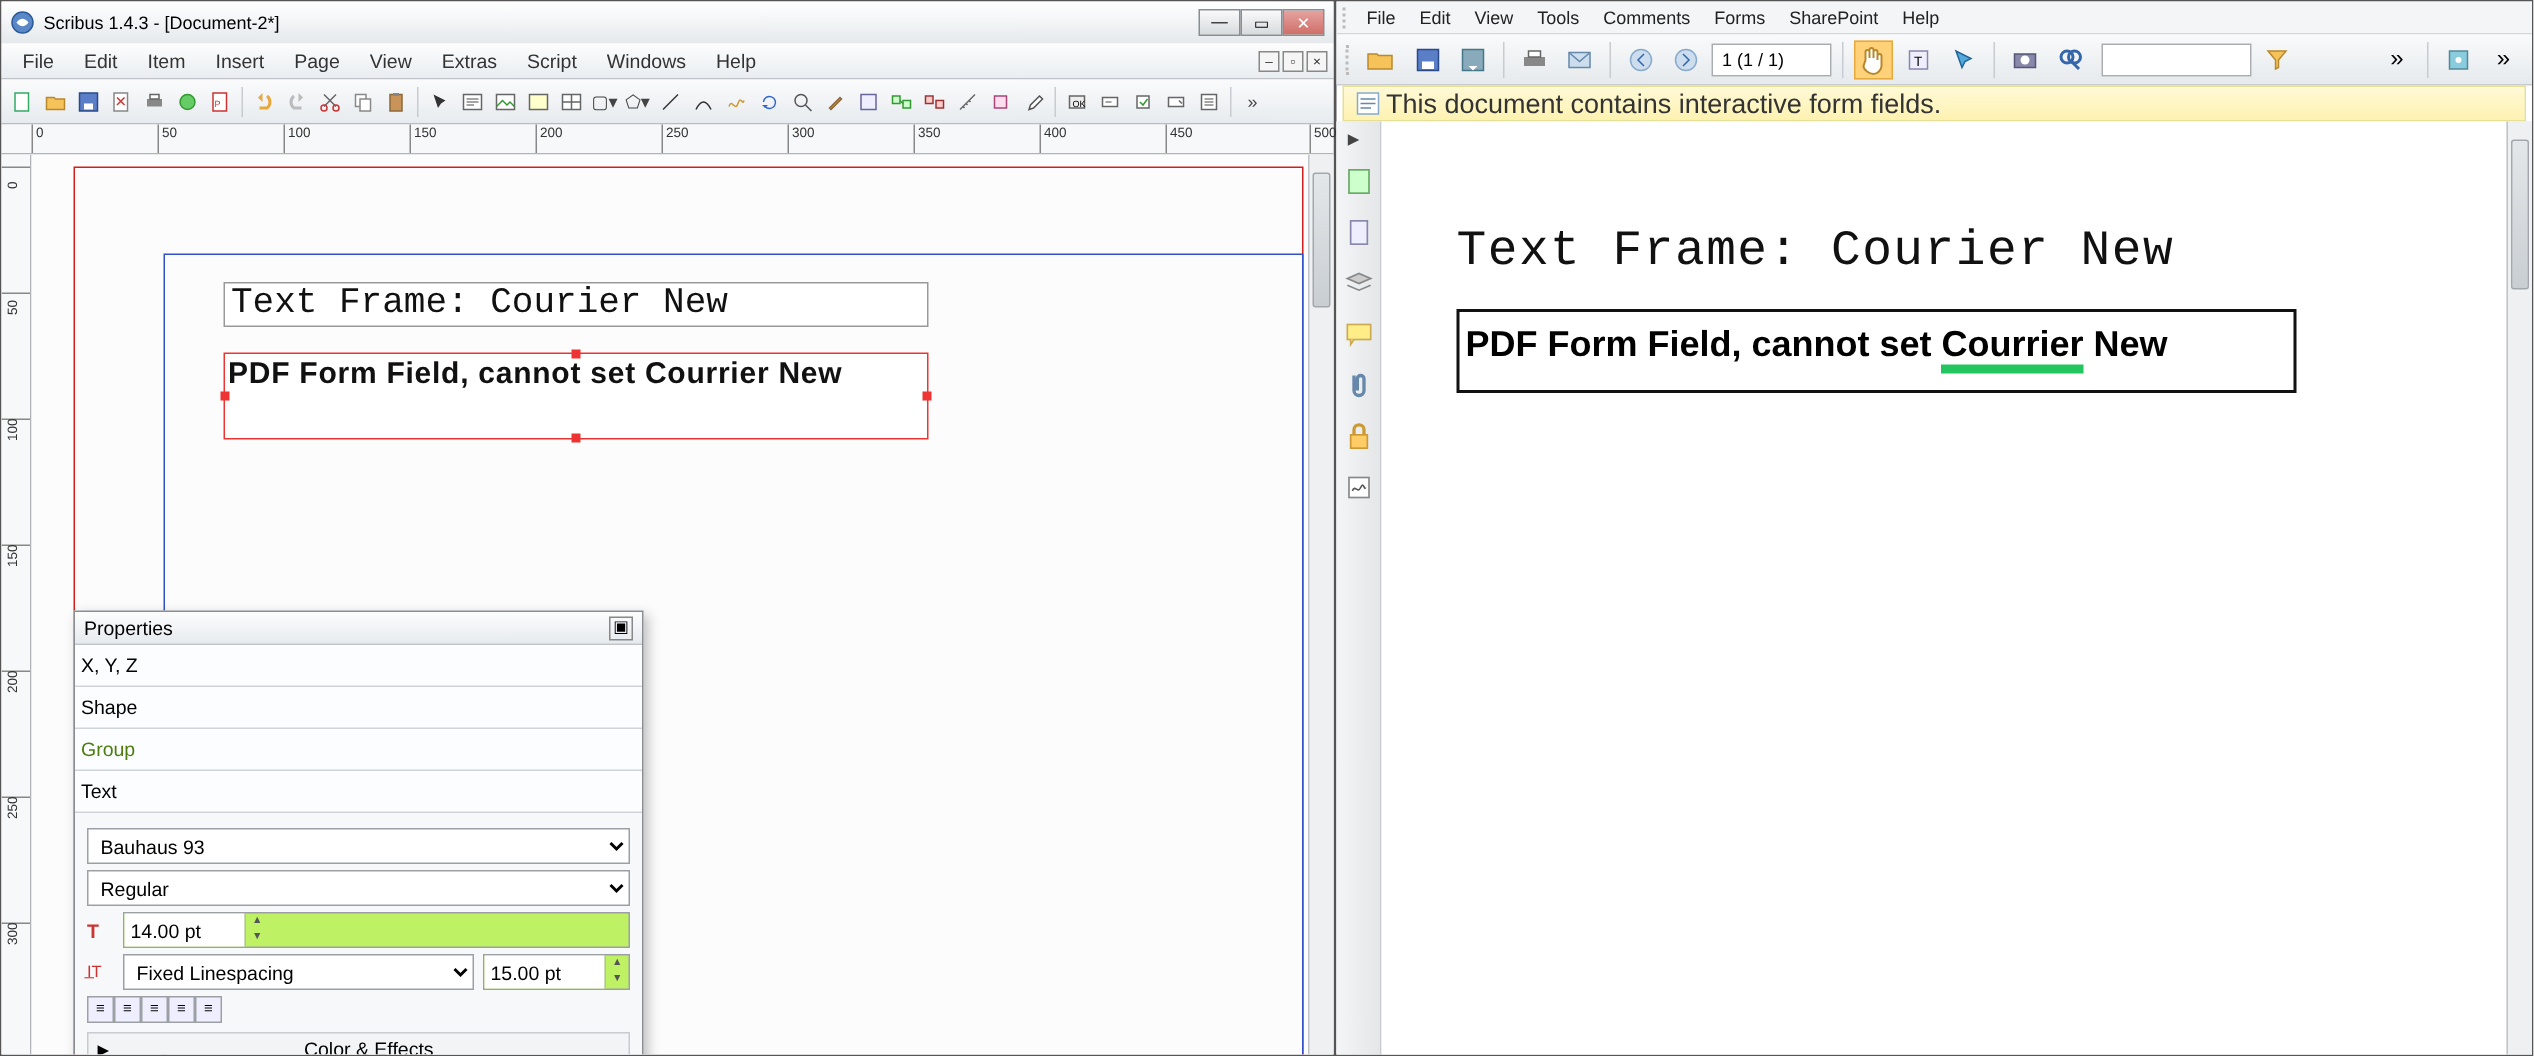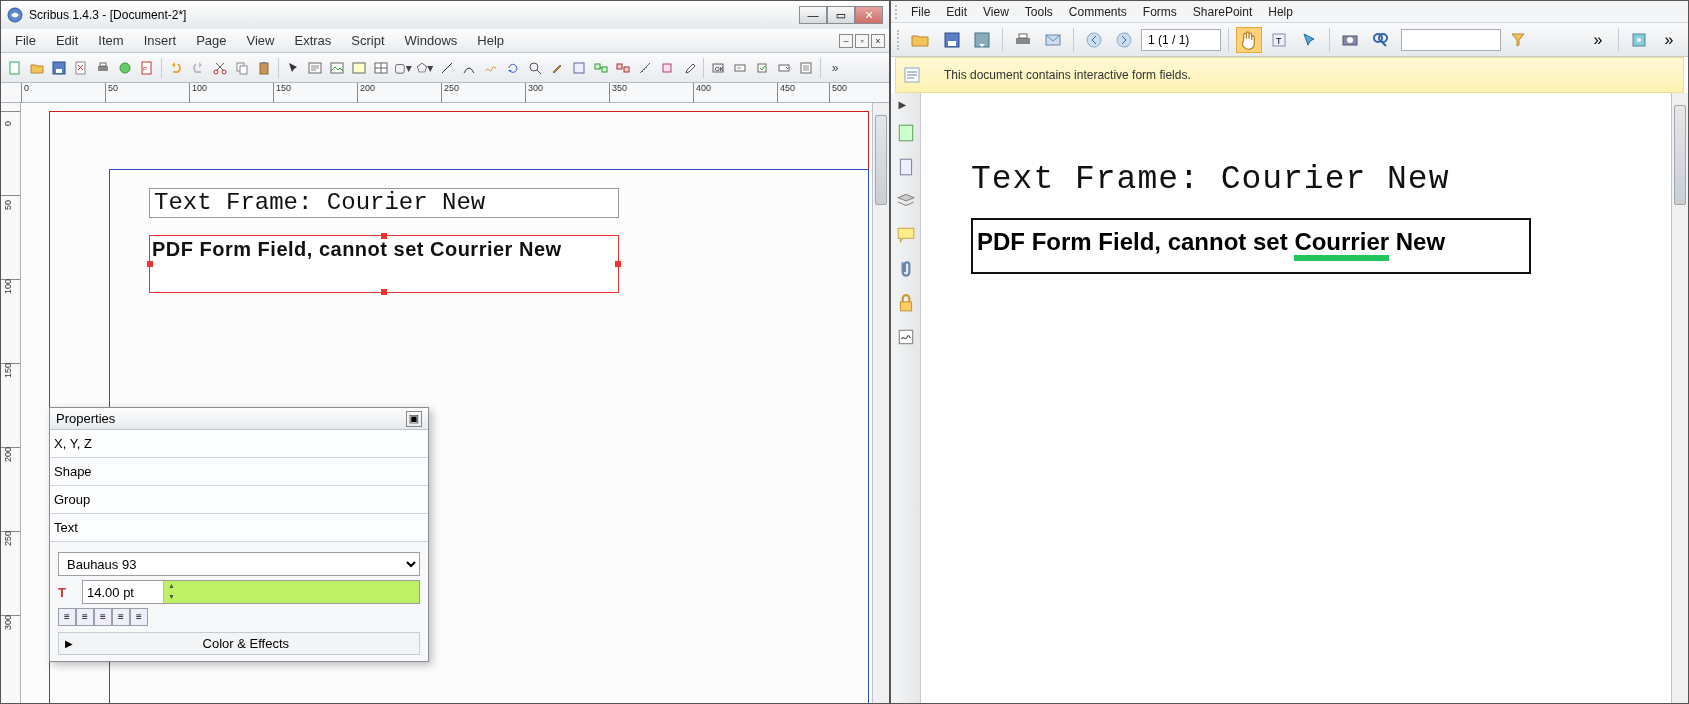--- a/index.html
+++ b/index.html
@@ -39,21 +39,21 @@
 .pdfformfield .h1{ left:-3px; top:50%; margin-top:-3px;}
 .pdfformfield .h2{ right:-3px; top:50%; margin-top:-3px;}
 .pdfformfield .h3{ left:50%; bottom:-3px; margin-left:-3px;}
 .pdfformfield .h4{ left:50%; top:-3px; margin-left:-3px;}
 
 
 .props { position:absolute; left:28px; top:304px; width:380px; background:#f7f8f9; border:1px solid #8a8e93; box-shadow: 3px 3px 8px rgba(0,0,0,.25); font-size:13px; }
 .props .ptitle { height:22px; background:linear-gradient(#fdfdfd,#e6eaee); border-bottom:1px solid #c0c4c8; display:flex; align-items:center; padding:0 6px;gap:36px; }
 .props .ptitle .pc { margin-left:auto; width:16px; height:16px; border:1px solid #888; text-align:center; line-height:13px; font-size:11px;}
 .props .accord { border-bottom:1px solid #d0d4d8; padding:6px 4px; background:#fcfdff; }
-.props .accord.disabled { color:#000000; }
+.props .accord.disabled { color:#4d7c0f; }
 .props select, .props input[type=text] { width:100%; height:24px; border:1px solid #9ca0a4; background:#fff; font-size:13px; padding:0 4px; }
 .props .row { display:flex; align-items:center; gap:6px; margin:4px 0; }
 .props .spin { display:flex; align-items:center; border:1px solid #9ca0a4; height:24px; background:#bef264; }
 .props .spin input{ border:none; height:22px; width:80px; font-size:13px; padding:0 4px;}
 .props .spin .updn{ width:16px; display:flex; flex-direction:column;}
 .props .spin .updn div{ height:11px; border-left:1px solid #bbb; text-align:center; font-size:7px; line-height:10px; color:#555;}
 .props .iconrow { display:flex; gap:0; margin-top:4px;}
 .props .iconrow div{ width:18px; height:18px; border:1px solid #9ca0a4; background:#eef; font-size:10px; text-align:center; line-height:16px;}
 .props .subhead { border:1px solid #c8ccd0; background:#f2f4f6; padding:3px 6px; display:flex; align-items:center; margin-top:6px;}
 .props .subhead .tri{ margin-right:6px; font-size:10px;}
@@ -70,21 +70,21 @@
 .foxit .menubar2 .drag{ width:4px; height:14px; border-left:2px dotted #bbb; margin-right:4px;}
 .foxit .ftoolbar { height:34px; background:linear-gradient(#f9fafb,#e6eaed); border-bottom:1px solid #c8cdd1; display:flex; align-items:center; padding:0 6px; gap:4px; }
 .foxit .ftbtn { width:26px; height:26px; display:flex; align-items:center; justify-content:center; border:1px solid transparent; }
 .foxit .ftbtn.big{ width:30px; height:30px;}
 .foxit .ftbtn svg{ width:18px; height:18px;}
 .foxit .ftsep{ width:1px; height:24px; background:#c8ccd0; margin:0 3px;}
 .foxit .pgfield{ height:22px; border:1px solid #a9adb1; background:#fff; font-size:12px; padding:0 6px; width:80px;}
 .foxit .findfield{ height:22px; border:1px solid #a9adb1; background:#fff; width:100px; margin-left:4px;}
 .foxit .handbtn{ width:26px; height:26px; background:#ffd27a; border:1px solid #e8a93c; display:flex; align-items:center; justify-content:center;}
 
-.foxit .banner{ height:36px; background:linear-gradient(#fff9d7,#fef2b1); border:1px solid #e6df96; margin:0 4px; display:flex; align-items:center; padding:0 8px; font-size:12px; color:#333; gap:24px;}
+.foxit .banner{ height:24px; background:linear-gradient(#fff9d7,#fef2b1); border:1px solid #e6df96; margin:0 4px; display:flex; align-items:center; padding:0 8px; font-size:18px; color:#333; gap:4px;}
 .foxit .banner .bicon{ width:16px; height:16px; }
 
 .foxit .docarea{ flex:1; display:flex; background:#ececec;}
 .foxit .navtab{ width:30px; background:linear-gradient(90deg,#f4f5f6,#e4e6e8); border-right:1px solid #c8ccd0; display:flex; flex-direction:column; align-items:center; padding-top:6px; gap:14px;}
 .foxit .navtab .expand{ width:14px; height:10px; font-size:10px; color:#444;}
 .foxit .navtab .nicon{ width:20px; height:20px; display:flex; align-items:center; justify-content:center; font-size:14px;}
 .foxit .page{ flex:1; background:#fff; position:relative; }
 .foxit .page .tframe{ position:absolute; left:50px; top:68px; font-family:"Courier New",monospace; font-size:33px; color:#111; letter-spacing:1px;}
 .foxit .page .ffield{ position:absolute; left:50px; top:125px; width:560px; height:56px; border:2px solid #111; font-family: Impact,"Arial Black",sans-serif; font-size:24px; font-weight:bold; padding:8px 4px; }
 .foxit .page .ffield .under{ border-bottom:6px solid #22c55e; }
@@ -334,21 +334,21 @@
     <div class="tick" style="left:20px"><span>0</span></div>
     <div class="tick" style="left:104px"><span>50</span></div>
     <div class="tick" style="left:188px"><span>100</span></div>
     <div class="tick" style="left:272px"><span>150</span></div>
     <div class="tick" style="left:356px"><span>200</span></div>
     <div class="tick" style="left:440px"><span>250</span></div>
     <div class="tick" style="left:524px"><span>300</span></div>
     <div class="tick" style="left:608px"><span>350</span></div>
     <div class="tick" style="left:692px"><span>400</span></div>
     <div class="tick" style="left:776px"><span>450</span></div>
-    <div class="tick" style="left:828px"><span>500</span></div>
+    <div class="tick" style="left:872px"><span>500</span></div>
   </div>
 
   <div class="canvas-area">
     <div class="ruler-v">
       <div class="tick" style="top:8px">
           <span>0</span>
         </div>
       <div class="tick" style="top:92px">
           <span>50</span>
         </div>
@@ -387,23 +387,37 @@
         </div>
         <div class="accord">X, Y, Z</div>
         <div class="accord">Shape</div>
         <div class="accord disabled">Group</div>
         <div class="accord">Text</div>
         <div style="padding:6px 8px;">
           <div class="row">
             <select><option>Bauhaus 93</option></select>
           </div>
           <div class="row">
+            <select><option>Regular</option></select>
+          </div>
+          <div class="row">
             <span style="color:#c33;font-weight:bold;width:18px">T</span>
             <div class="spin" style="flex:1">
               <input value="14.00 pt" style="">
+              <div class="updn">
+                  <div>▲</div>
+                  <div>▼</div>
+                </div>
+            </div>
+          </div>
+          <div class="row">
+            <span style="color:#c33;width:18px;font-size:11px">I̲T</span>
+            <select style="flex:1"><option>Fixed Linespacing</option></select>
+            <div class="spin">
+              <input value="15.00 pt" style="">
               <div class="updn">
                   <div>▲</div>
                   <div>▼</div>
                 </div>
             </div>
           </div>
           <div class="iconrow">
             <div>≡</div>
             <div>≡</div>
             <div>≡</div>

